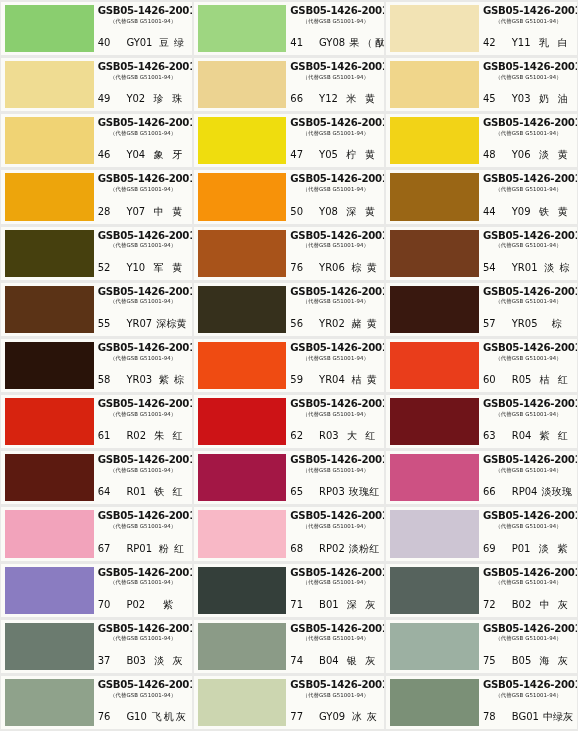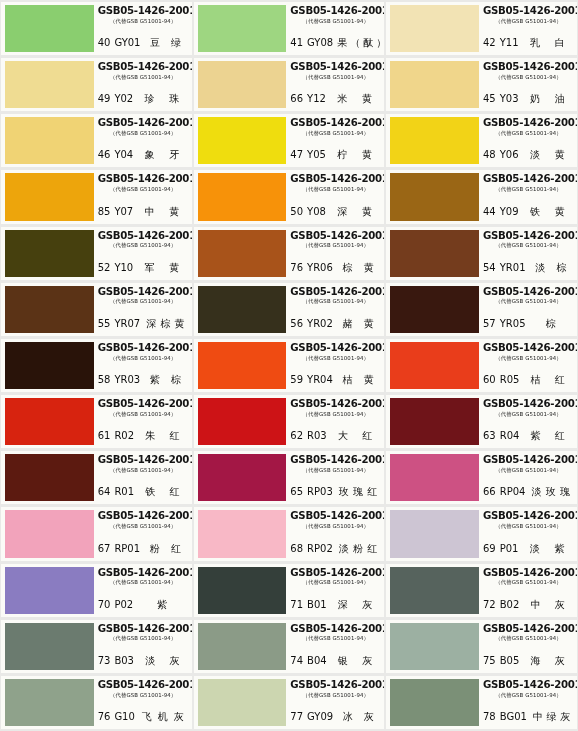--- a/index.html
+++ b/index.html
@@ -73,20 +73,21 @@
     white-space: nowrap;
     letter-spacing: 0px;
   }
   .lbl-num {
     flex: 0 0 auto;
     margin-right: 4px;
   }
   .lbl-code {
     flex: 0 0 auto;
     margin-right: 4px;
+    margin-left: 12px;
   }
   .lbl-name {
     flex: 1 1 auto;
     display: flex;
     justify-content: space-around;
     padding-right: 2px;
   }
   .lbl-name span {
     display: inline-block;
   }
@@ -238,21 +239,21 @@
           </span>
         </div>
       </div>
     </div>
     <div class="card">
       <div class="swatch" style="background: rgb(237, 165, 12);"></div>
       <div class="info">
         <div class="std-title">GSB05-1426-2001</div>
         <div class="std-sub">（代替GSB G51001-94）</div>
         <div class="label-row">
-          <span class="lbl-num">85</span>
+          <span class="lbl-num">28</span>
           <span class="lbl-code">Y07</span>
           <span class="lbl-name">
             <span>中</span>
             <span>黄</span>
           </span>
         </div>
       </div>
     </div>
     <div class="card">
       <div class="swatch" style="background: rgb(247, 146, 9);"></div>
@@ -600,21 +601,21 @@
           </span>
         </div>
       </div>
     </div>
     <div class="card">
       <div class="swatch" style="background: rgb(107, 123, 111);"></div>
       <div class="info">
         <div class="std-title">GSB05-1426-2001</div>
         <div class="std-sub">（代替GSB G51001-94）</div>
         <div class="label-row">
-          <span class="lbl-num">73</span>
+          <span class="lbl-num">37</span>
           <span class="lbl-code">B03</span>
           <span class="lbl-name">
             <span>淡</span>
             <span>灰</span>
           </span>
         </div>
       </div>
     </div>
     <div class="card">
       <div class="swatch" style="background: rgb(139, 155, 135);"></div>

